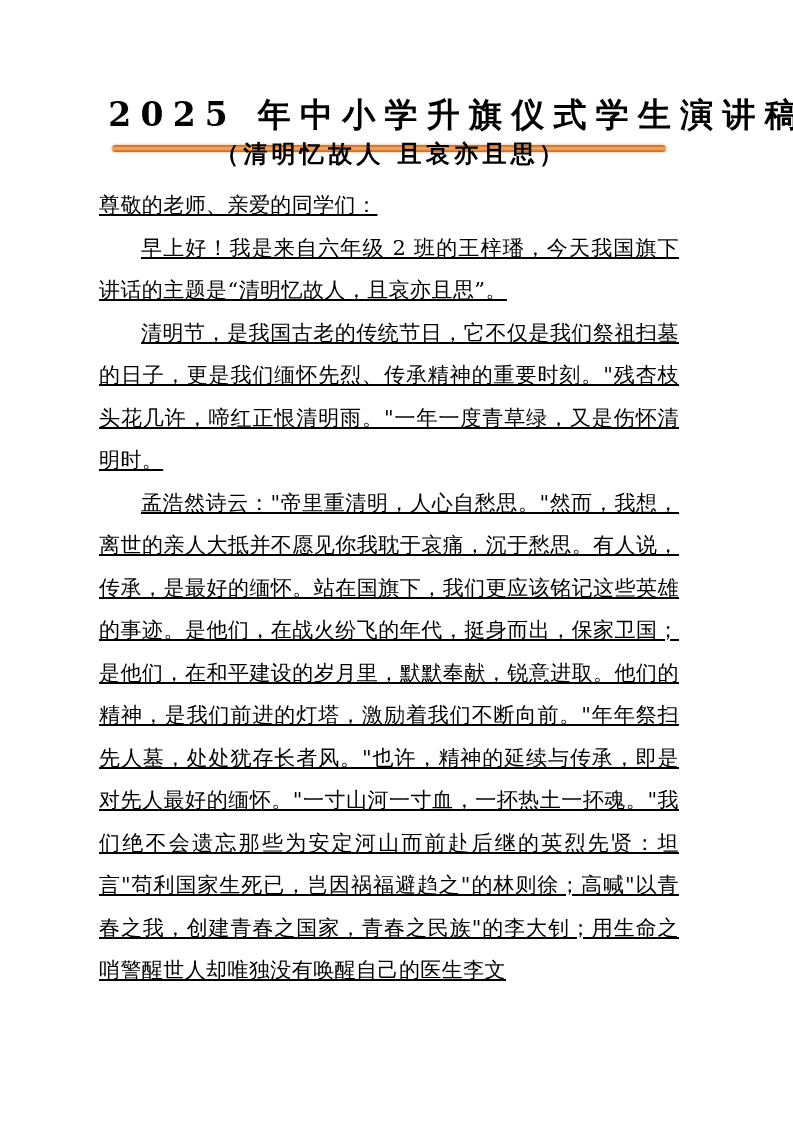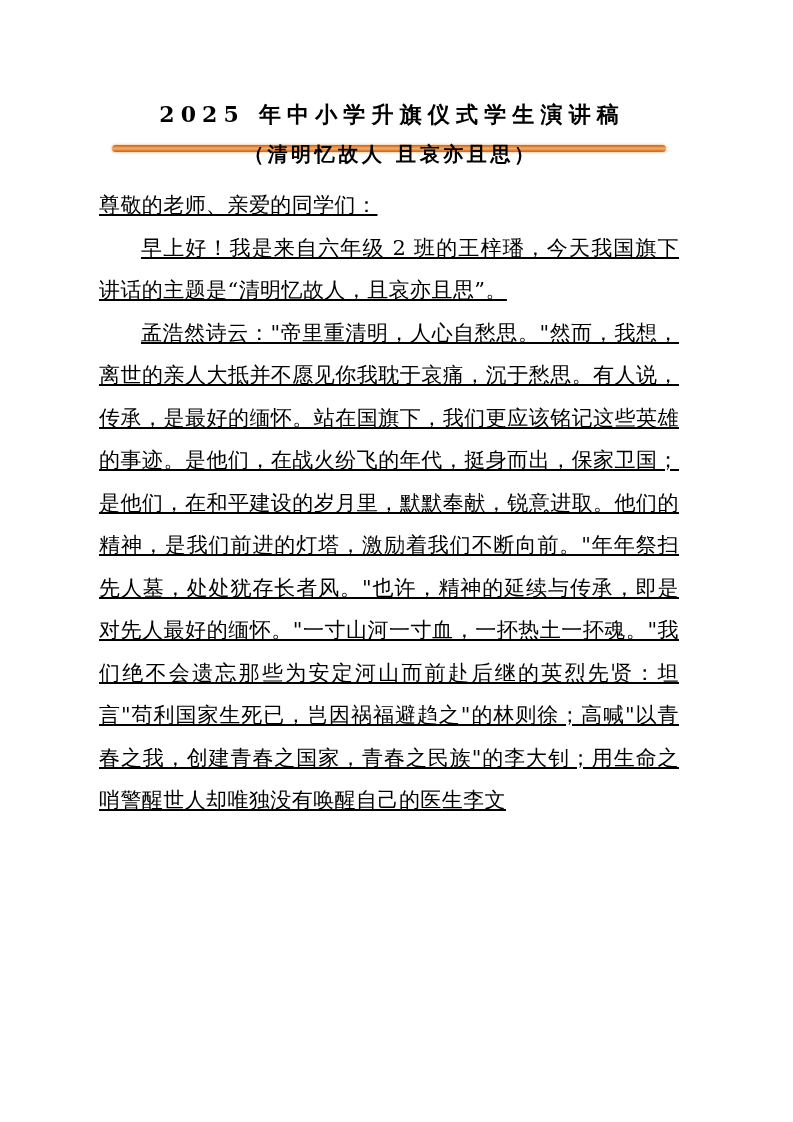--- a/index.html
+++ b/index.html
@@ -19,21 +19,21 @@
   }
   .doc {
     position: absolute;
     left: 99px;
     top: 96px;
     width: 580px;
   }
   .doc-title {
     margin: 0;
     text-align: center;
-    font-size: 22px;
+    font-size: 33px;
     line-height: 37px;
     font-weight: bold;
     letter-spacing: 0.28em;
     text-indent: 0.28em; 
     white-space: nowrap;
   }
   .title-rule {
     position: relative;
     z-index: 1;
     width: 554px;
@@ -42,21 +42,21 @@
     border-radius: 4px;
     background: linear-gradient(to bottom,
       #c9641a 0%, #e0813a 22%, #f7ab62 50%, #e0813a 78%, #c9641a 100%);
     box-shadow: 0 0 3px rgba(232, 150, 70, 0.85);
   }
   .doc-subtitle {
     position: relative;
     z-index: 2;
     margin: -12px 0 0 0;
     text-align: center;
-    font-size: 20px;
+    font-size: 24px;
     line-height: 28px;
     font-weight: bold;
     letter-spacing: 0.18em;
     text-indent: 0.18em;
     white-space: nowrap;
   }
   .speech {
     margin-top: 16px;
     font-size: 21px;
     line-height: 42.5px;
@@ -79,17 +79,18 @@
 
     <header>
       <h1 class="doc-title">2025 年中小学升旗仪式学生演讲稿</h1>
       <div class="title-rule"></div>
       <h2 class="doc-subtitle">（清明忆故人 且哀亦且思）</h2>
     </header>
 
     <main class="speech">
       <p class="salutation">尊敬的老师、亲爱的同学们：</p>
       <p class="indent">早上好！我是来自六年级 2 班的王梓璠，今天我国旗下讲话的主题是“清明忆故人，且哀亦且思”。</p>
+      <p class="indent">清明节，是我国古老的传统节日，它不仅是我们祭祖扫墓的日子，更是我们缅怀先烈、传承精神的重要时刻。"残杏枝头花几许，啼红正恨清明雨。"一年一度青草绿，又是伤怀清明时。</p>
       <p class="indent">孟浩然诗云："帝里重清明，人心自愁思。"然而，我想，离世的亲人大抵并不愿见你我耽于哀痛，沉于愁思。有人说，传承，是最好的缅怀。站在国旗下，我们更应该铭记这些英雄的事迹。是他们，在战火纷飞的年代，挺身而出，保家卫国；是他们，在和平建设的岁月里，默默奉献，锐意进取。他们的精神，是我们前进的灯塔，激励着我们不断向前。"年年祭扫先人墓，处处犹存长者风。"也许，精神的延续与传承，即是对先人最好的缅怀。"一寸山河一寸血，一抔热土一抔魂。"我们绝不会遗忘那些为安定河山而前赴后继的英烈先贤：坦言"苟利国家生死已，岂因祸福避趋之"的林则徐；高喊"以青春之我，创建青春之国家，青春之民族"的李大钊；用生命之哨警醒世人却唯独没有唤醒自己的医生李文</p>
     </main>
 
   </div>
 </div>
 
 </body></html>

